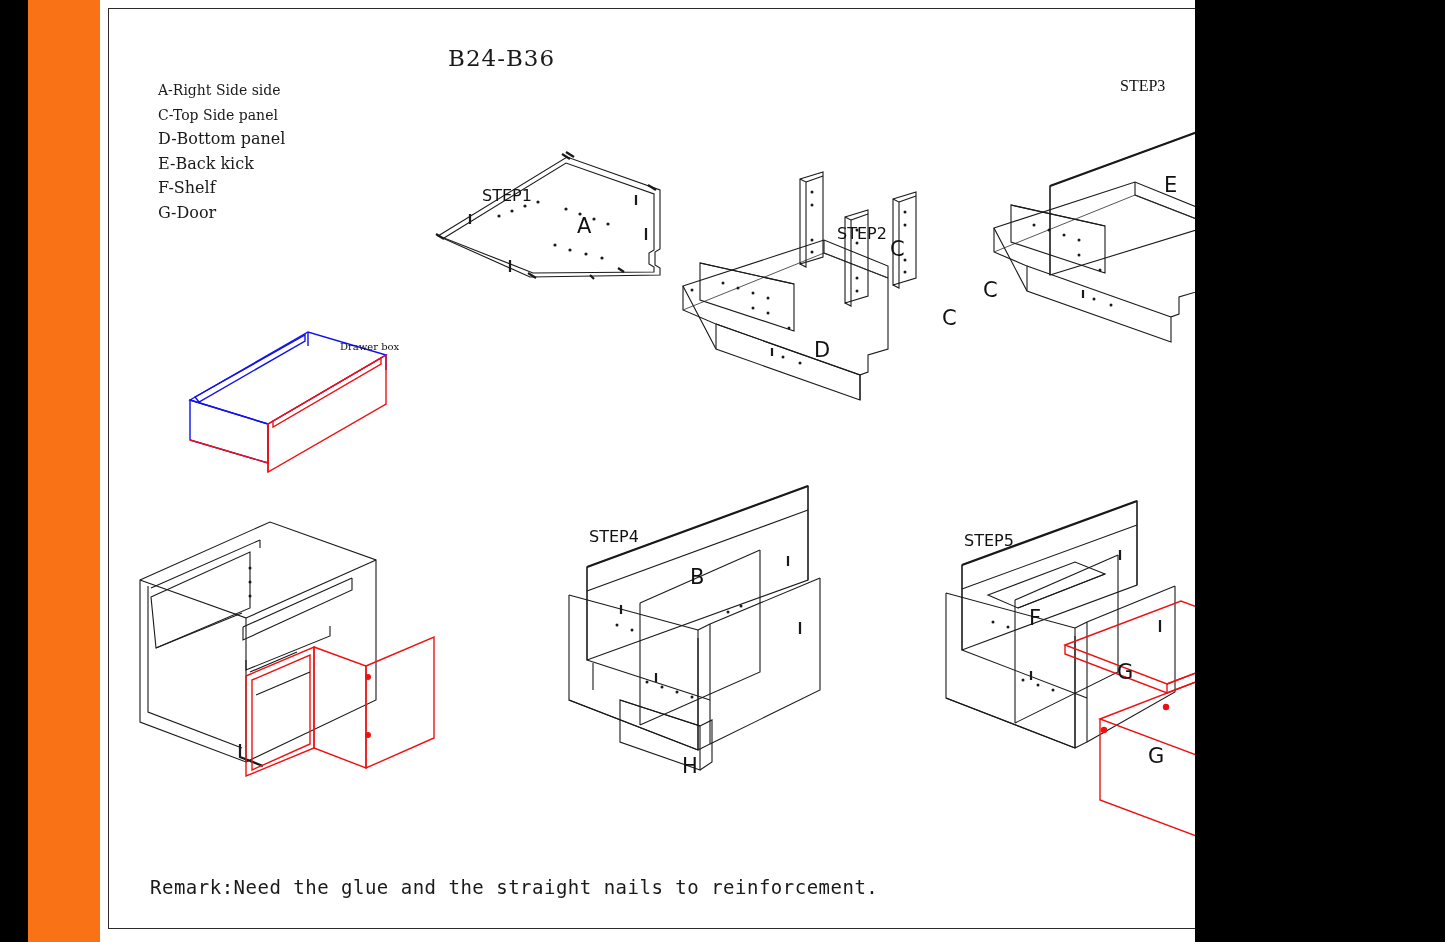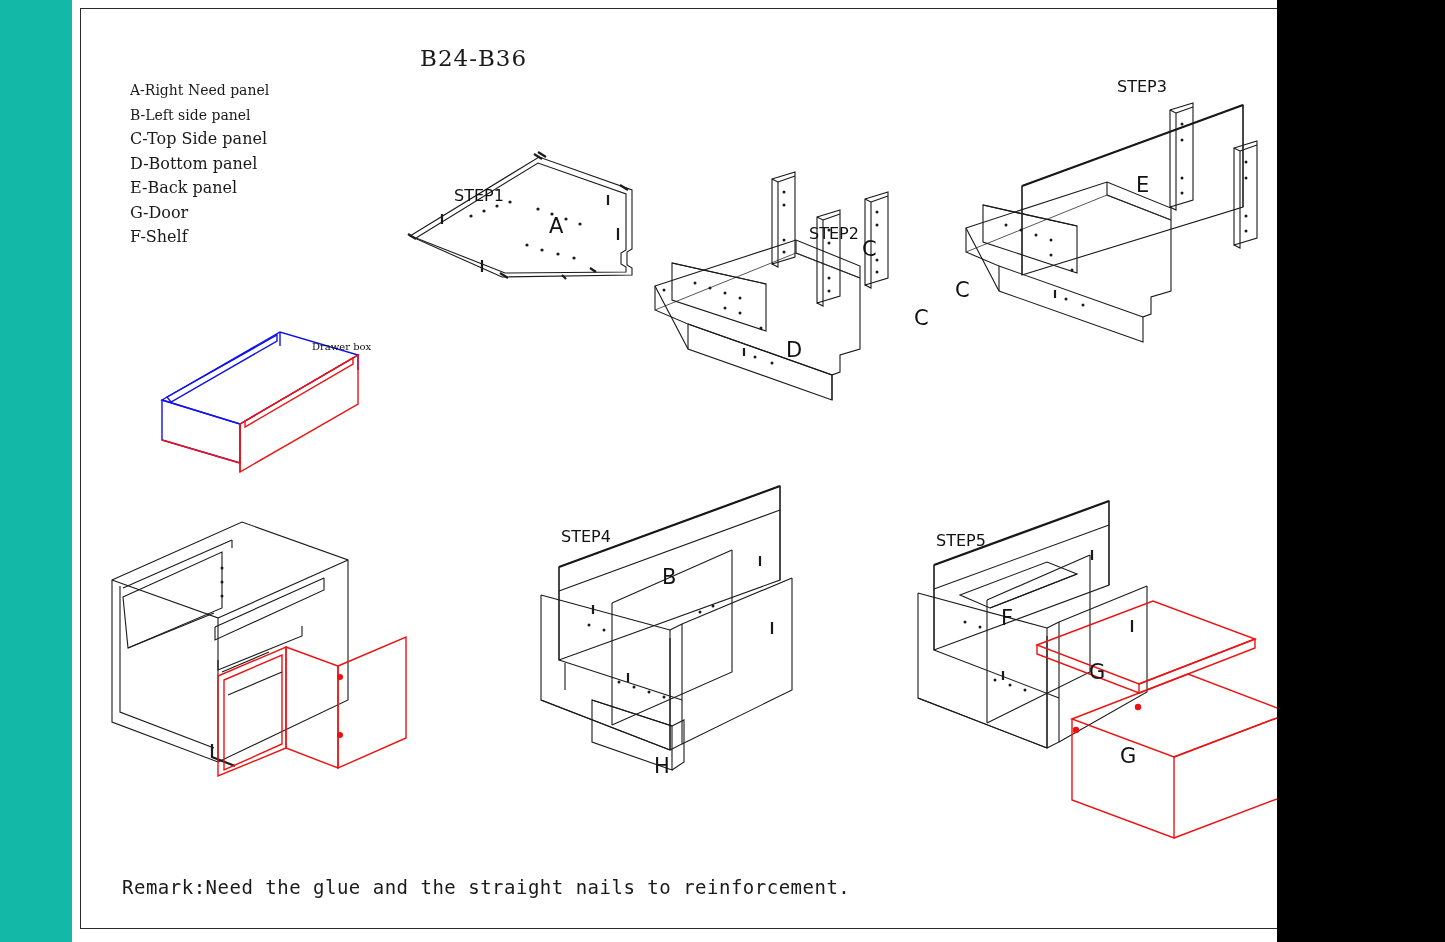--- a/index.html
+++ b/index.html
@@ -2,25 +2,26 @@
 <html><head>
 <meta charset="utf-8">
 <style>
   html, body {
     margin: 0;
     padding: 0;
     background: #000000;
   }
   #page {
     position: relative;
-    width: 1277px;
+    width: 1167px;
     height: 942px;
-    background: #14b8a6;
+    background: #f97316;
     overflow: hidden;
     font-family: "DejaVu Serif", serif;
+    margin-left: 28px;
   }
   #sheet {
     position: absolute;
     left: 72px;
     top: 0px;
     width: 1297px;
     height: 942px;
     background: #ffffff;
   }
   #border {
@@ -108,27 +109,26 @@
 </head>
 <body>
 
 <div id="page">
   <div id="sheet">
     <div id="border"></div>
 
     <div class="txt" id="model">B24-B36</div>
 
     <div id="legend">
-      <div class="row">A-Right Need panel</div>
-      <div class="row">B-Left side panel</div>
+      <div class="row">A-Right Side side</div>
       <div class="row">C-Top Side panel</div>
       <div class="row">D-Bottom panel</div>
-      <div class="row">E-Back panel</div>
+      <div class="row">E-Back kick</div>
+      <div class="row">F-Shelf</div>
       <div class="row">G-Door</div>
-      <div class="row">F-Shelf</div>
     </div>
 
     <svg class="art" viewBox="0 0 1297 942">
 
       <g>
         <path class="blue" d="M90 400 L208 332 L286 355 L168 424 Z"></path>
         <path class="blue" d="M95 397 L205 335 L205 341 L99 402 Z"></path>
         <path class="blue" d="M90 400 L90 440 L168 463 L168 424 Z"></path>
         <path class="blue" d="M208 332 L208 346"></path>
         <path class="blue" d="M286 355 L286 370"></path>
@@ -369,21 +369,21 @@
 
     <div class="txt steplbl" style="left:382px; top:186px;">STEP1</div>
     <div class="txt partlbl" style="left:477px; top:214px;">A</div>
 
     <div class="txt steplbl" style="left:737px; top:224px;">STEP2</div>
     <div class="txt partlbl" style="left:790px; top:237px;">C</div>
     <div class="txt partlbl" style="left:842px; top:306px;">C</div>
     <div class="txt partlbl" style="left:883px; top:278px;">C</div>
     <div class="txt partlbl" style="left:714px; top:338px;">D</div>
 
-    <div class="txt steplbl" style="left:1045px; top:77px;">STEP3</div>
+    <div class="txt steplbl" style="left:1020px; top:77px;font-family:Liberation Serif, serif;">STEP3</div>
     <div class="txt partlbl" style="left:1064px; top:173px;">E</div>
 
     <div class="txt steplbl" style="left:489px; top:527px;">STEP4</div>
     <div class="txt partlbl" style="left:590px; top:565px;">B</div>
     <div class="txt partlbl" style="left:582px; top:754px;">H</div>
 
     <div class="txt steplbl" style="left:864px; top:531px;">STEP5</div>
     <div class="txt partlbl" style="left:929px; top:606px;">F</div>
     <div class="txt partlbl" style="left:1017px; top:660px;">G</div>
     <div class="txt partlbl" style="left:1048px; top:744px;">G</div>

